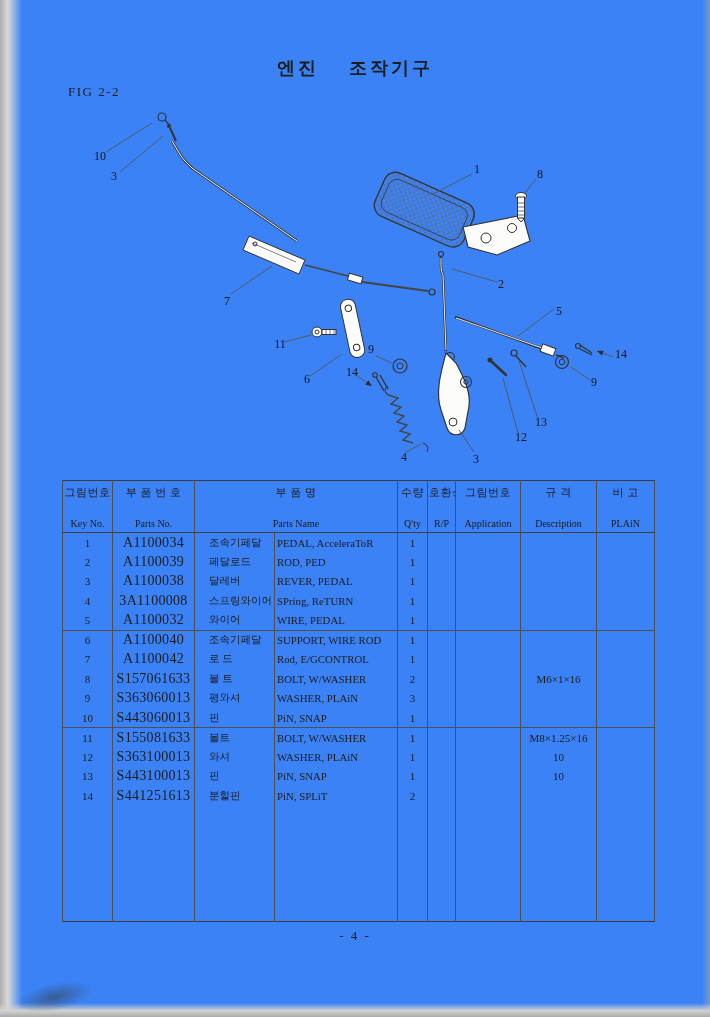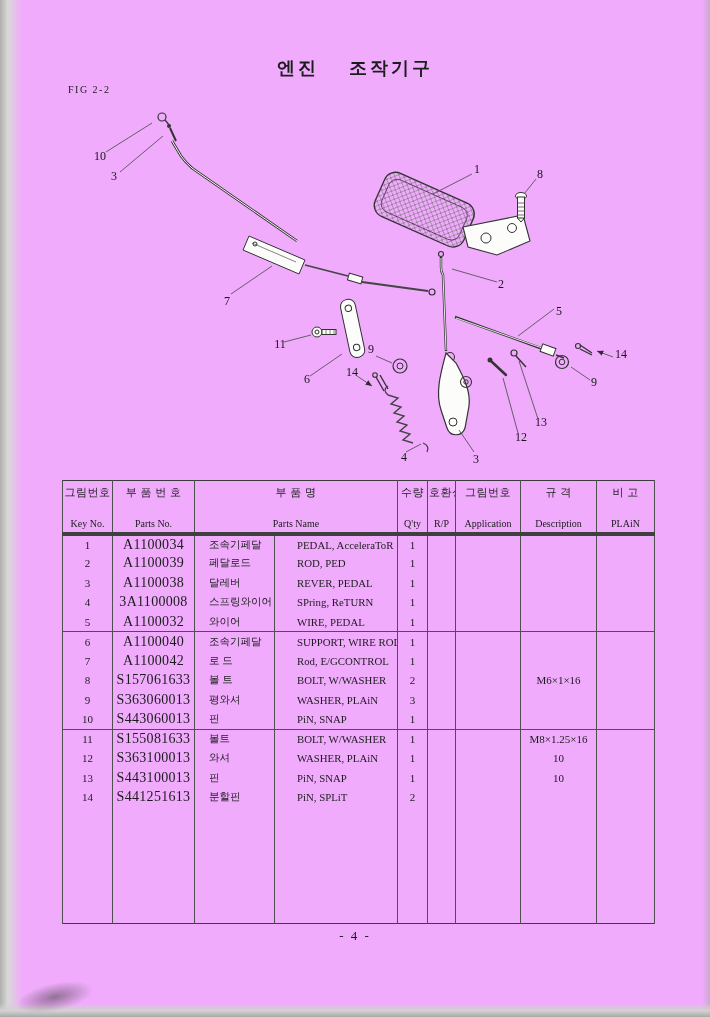--- a/index.html
+++ b/index.html
@@ -1,55 +1,55 @@
 <!DOCTYPE html>
 <html><head>
 <meta charset="utf-8">
 <style>
   * { margin:0; padding:0; box-sizing:border-box; }
   html,body { width:710px; height:1017px; }
   body { background:#e9e9e7; font-family:"Liberation Serif","DejaVu Serif",serif; }
-  .page { position:relative; width:710px; height:1017px; background:#f0abfc; overflow:hidden; color:#1c1c1c; }
+  .page { position:relative; width:710px; height:1017px; background:#3b82f6; overflow:hidden; color:#1c1c1c; }
 
   
   .scan-left  { position:absolute; left:0; top:0; width:22px; height:100%;
                 background:linear-gradient(90deg,#aeaeac 0%,#d9d9d7 35%,rgba(252,252,250,0) 100%); }
   .scan-bottom{ position:absolute; left:0; bottom:0; width:100%; height:14px;
                 background:linear-gradient(0deg,#a9a9a7 0%,#d2d2d0 45%,rgba(252,252,250,0) 100%); }
   .scan-right { position:absolute; right:0; top:0; width:8px; height:100%;
                 background:linear-gradient(270deg,rgba(170,170,168,.55),rgba(252,252,250,0)); }
   .scan-corner{ position:absolute; left:16px; bottom:6px; width:78px; height:28px; transform:rotate(-12deg);
                 background:radial-gradient(ellipse at center,rgba(55,55,53,.5),rgba(55,55,53,0) 70%); }
 
   .title-ko { position:absolute; top:56px; left:0; width:100%; text-align:center;
               font-size:18px; font-weight:700; letter-spacing:3px; white-space:pre; }
   .title-en { position:absolute; top:84px; left:0; width:100%; text-align:center;
               font-size:13.5px; letter-spacing:1px; white-space:pre; }
-  .fig-label { position:absolute; top:84px; left:68px; font-size:10px; letter-spacing:1.5px; }
+  .fig-label { position:absolute; top:84px; left:68px; font-size:13px; letter-spacing:1.5px; }
 
   .diagram { position:absolute; top:95px; left:0; width:710px; height:385px; }
   .diagram text { font-size:12px; fill:#161616; text-anchor:middle;
                   font-family:"Liberation Serif","DejaVu Serif",serif; }
   .diagram .ln { stroke:#555; stroke-width:.9; fill:none; }
   .diagram .part { stroke:#333; fill:#fcfcfa; }
 
   table.parts-table { position:absolute; top:480px; left:62px; width:592px;
                       border-collapse:collapse; table-layout:fixed; font-size:11px; }
   table.parts-table { border:1.4px solid #3c3c3c; }
   .parts-table th, .parts-table td { border-left:1px solid #4f4f4f; border-right:1px solid #4f4f4f;
                       padding:0 3px; overflow:hidden; white-space:nowrap; }
-  .parts-table thead th { border-bottom:4px solid #404040; font-weight:normal; padding:4px 1px 3px; text-align:center; }
+  .parts-table thead th { border-bottom:1px solid #404040; font-weight:normal; padding:4px 1px 3px; text-align:center; }
   .h-ko { font-size:11px; letter-spacing:.5px; }
   .h-en { font-size:10px; margin-top:18px; }
   .parts-table tbody td { height:19.5px; }
   .parts-table tr.group-end td { border-bottom:1px solid #4f4f4f; }
   td.c { text-align:center; }
   td.pno { font-size:14px; letter-spacing:.3px;margin-top:32px; }
   td.name-ko { font-size:10.5px; padding-left:14px; }
-  td.name-en { font-size:10.8px; padding-left:22px; }
+  td.name-en { font-size:10.8px; padding-left:2px; }
   tr.filler td { height:116px; }
 
   .page-number { position:absolute; top:928px; left:0; width:100%; text-align:center;
                  font-size:13px; letter-spacing:2px; }
 </style>
 </head>
 <body>
 
 <div class="page">
   <div class="scan-left"></div>

